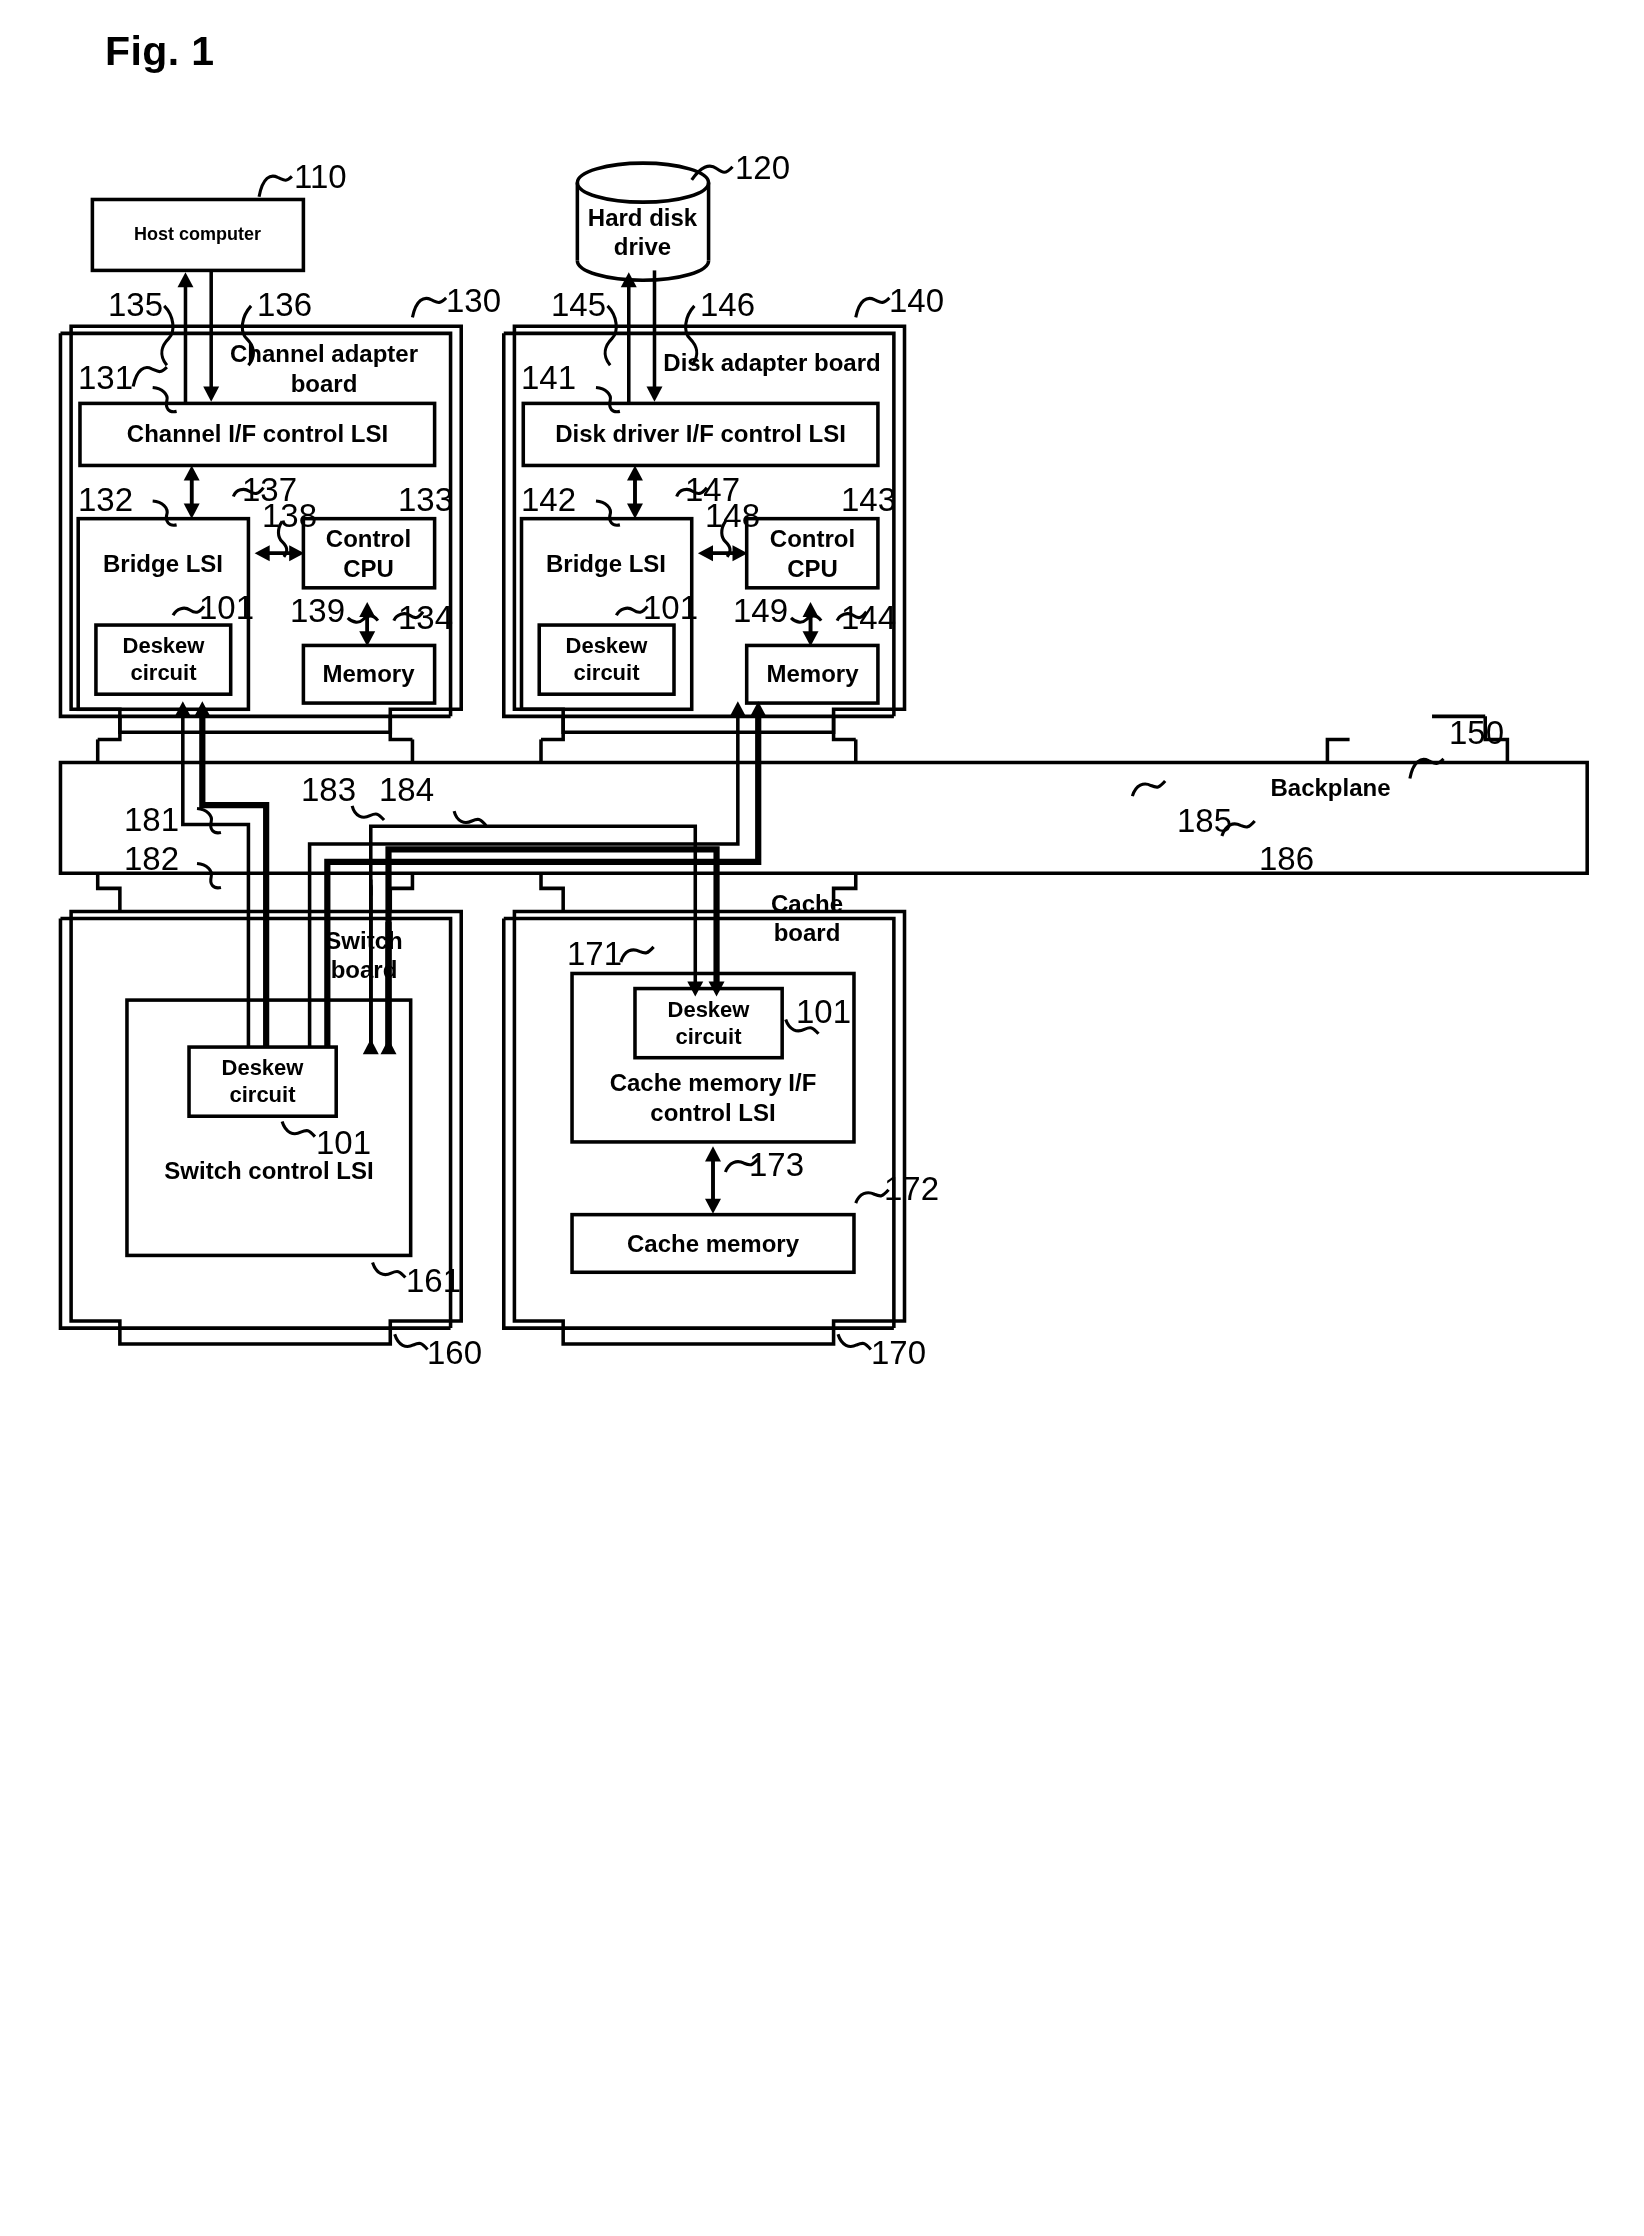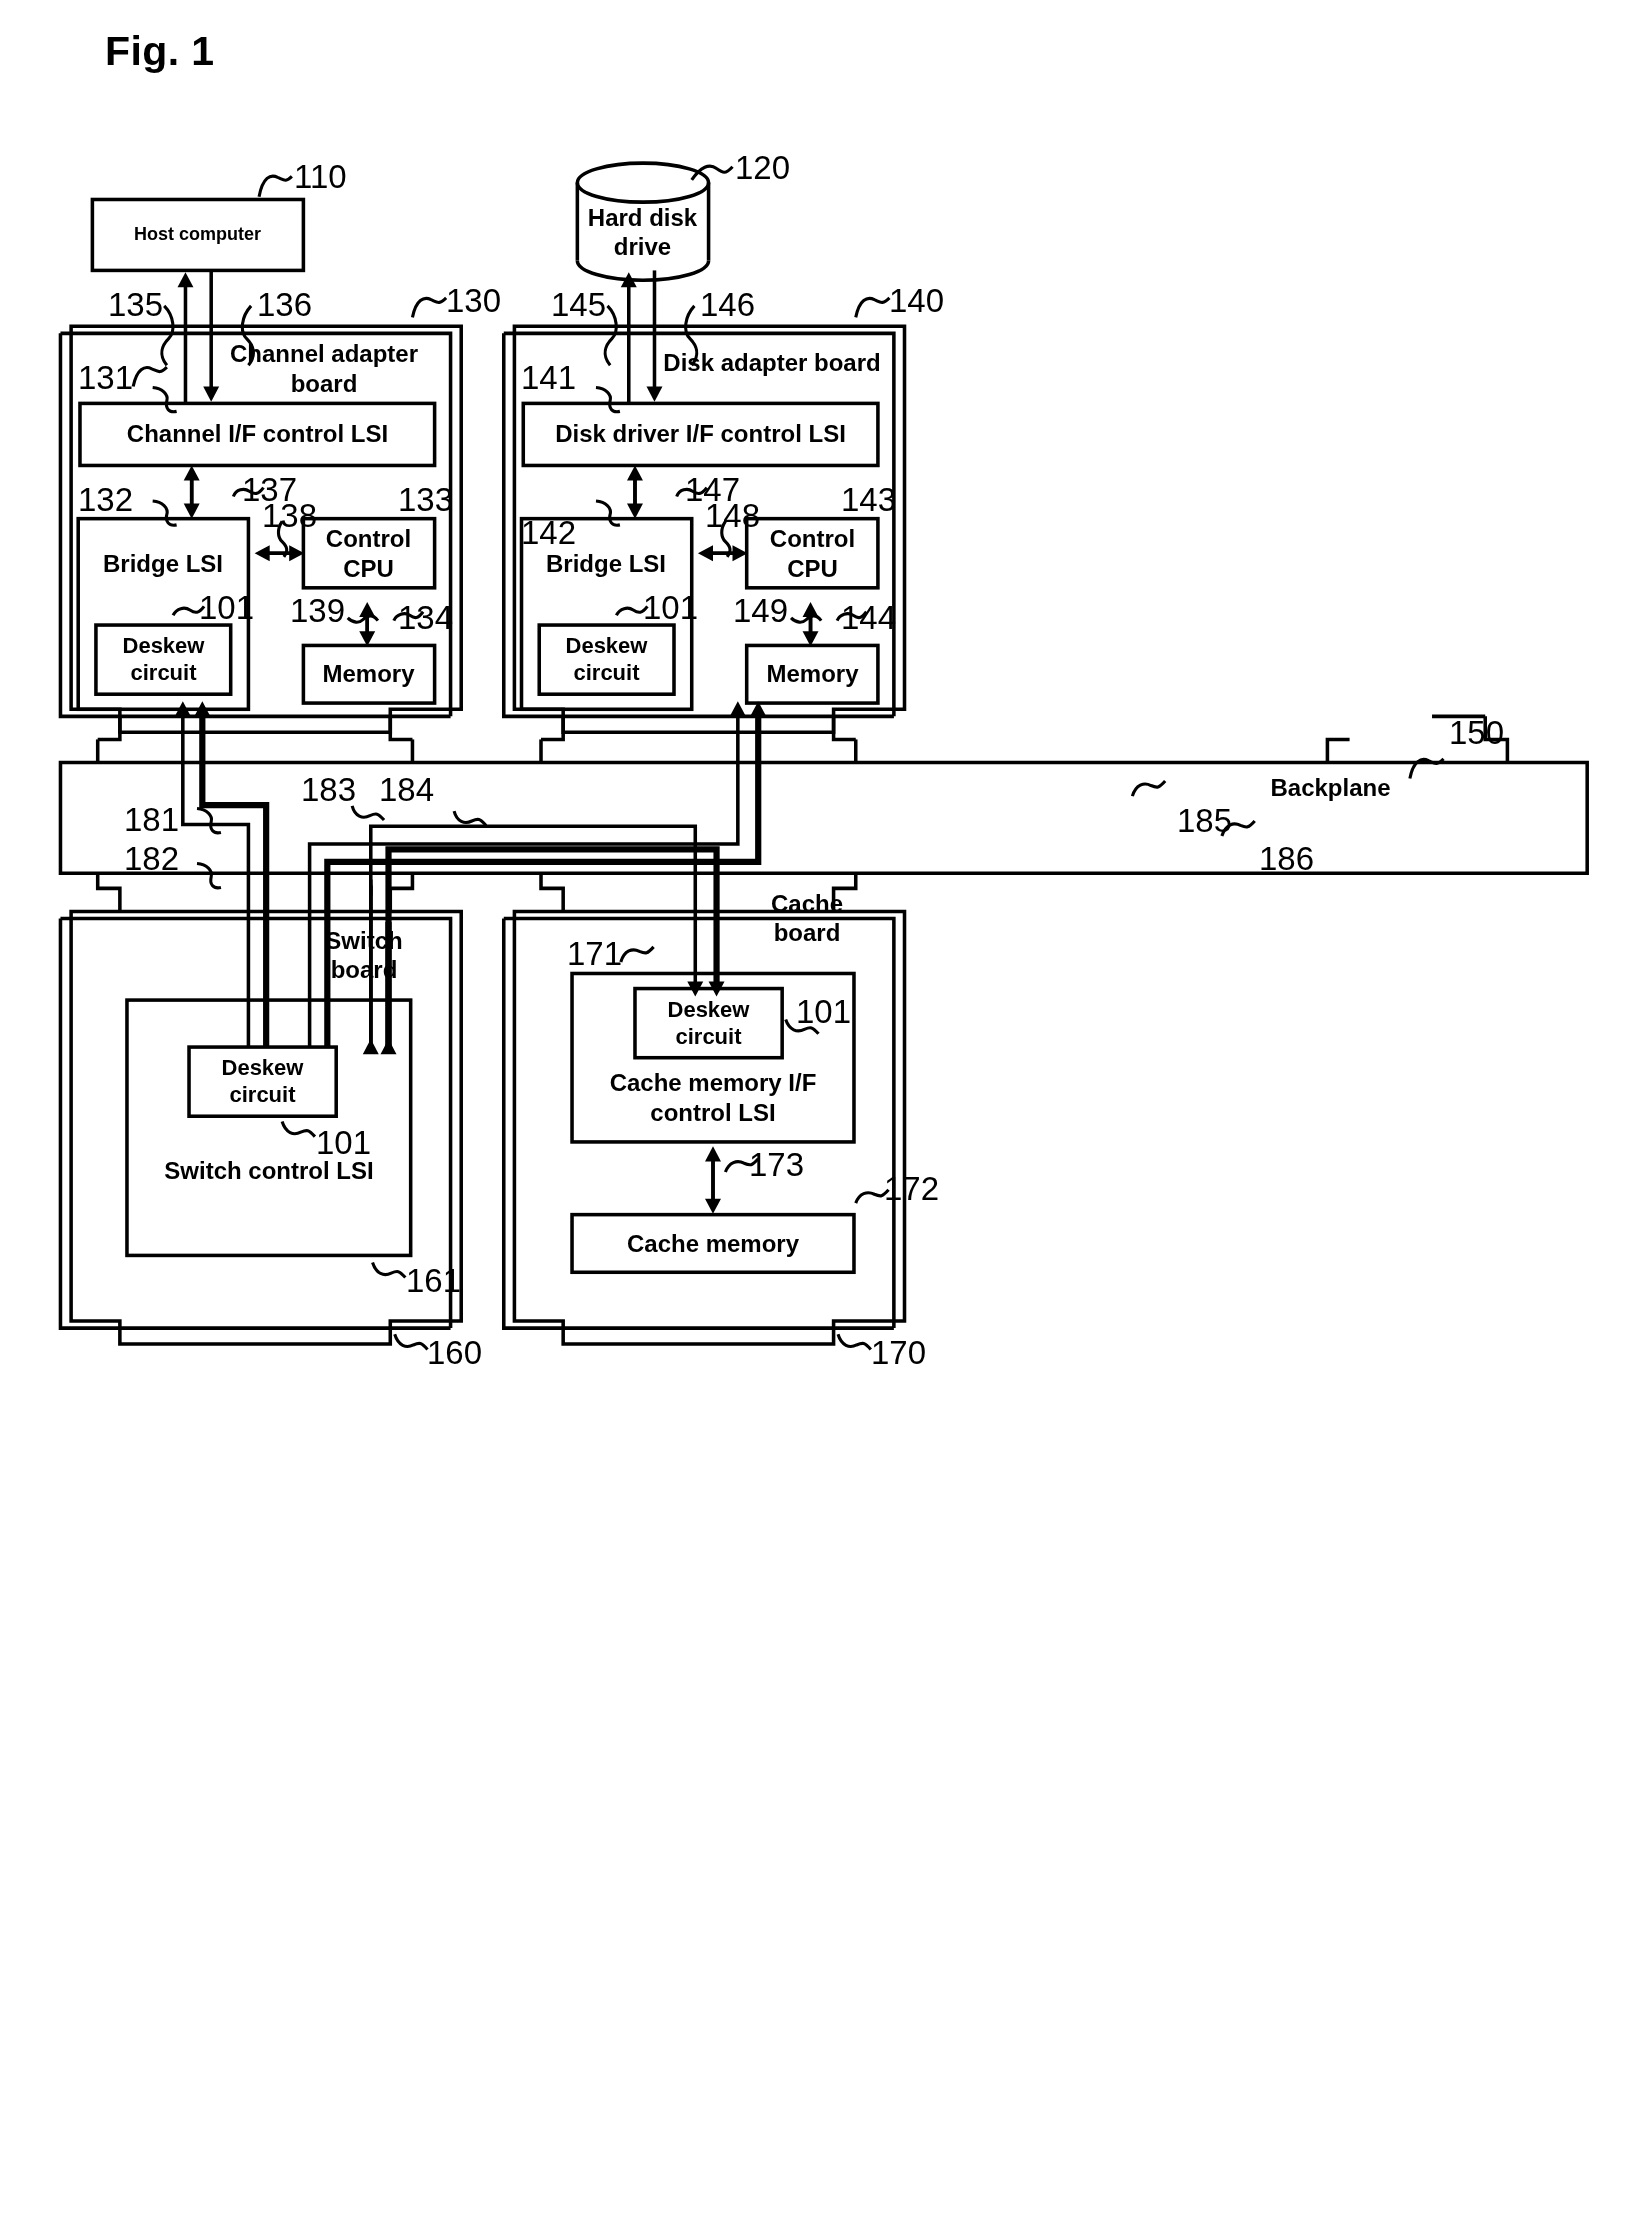--- a/index.html
+++ b/index.html
@@ -294,21 +294,21 @@
 <div class="refnum" style="left:735px;top:149px;">120</div>
 <div class="refnum" style="left:446px;top:282px;">130</div>
 <div class="refnum" style="left:889px;top:282px;">140</div>
 <div class="refnum" style="left:108px;top:286px;">135</div>
 <div class="refnum" style="left:257px;top:286px;">136</div>
 <div class="refnum" style="left:551px;top:286px;">145</div>
 <div class="refnum" style="left:700px;top:286px;">146</div>
 <div class="refnum" style="left:78px;top:359px;">131</div>
 <div class="refnum" style="left:521px;top:359px;">141</div>
 <div class="refnum" style="left:78px;top:481px;">132</div>
-<div class="refnum" style="left:521px;top:481px;margin-top:33px;">142</div>
+<div class="refnum" style="left:521px;top:481px;">142</div>
 <div class="refnum" style="left:242px;top:471px;">137</div>
 <div class="refnum" style="left:685px;top:471px;">147</div>
 <div class="refnum" style="left:398px;top:481px;">133</div>
 <div class="refnum" style="left:841px;top:481px;">143</div>
 <div class="refnum" style="left:262px;top:497px;">138</div>
 <div class="refnum" style="left:705px;top:497px;">148</div>
 <div class="refnum" style="left:199px;top:589px;">101</div>
 <div class="refnum" style="left:643px;top:589px;">101</div>
 <div class="refnum" style="left:290px;top:592px;">139</div>
 <div class="refnum" style="left:733px;top:592px;">149</div>

